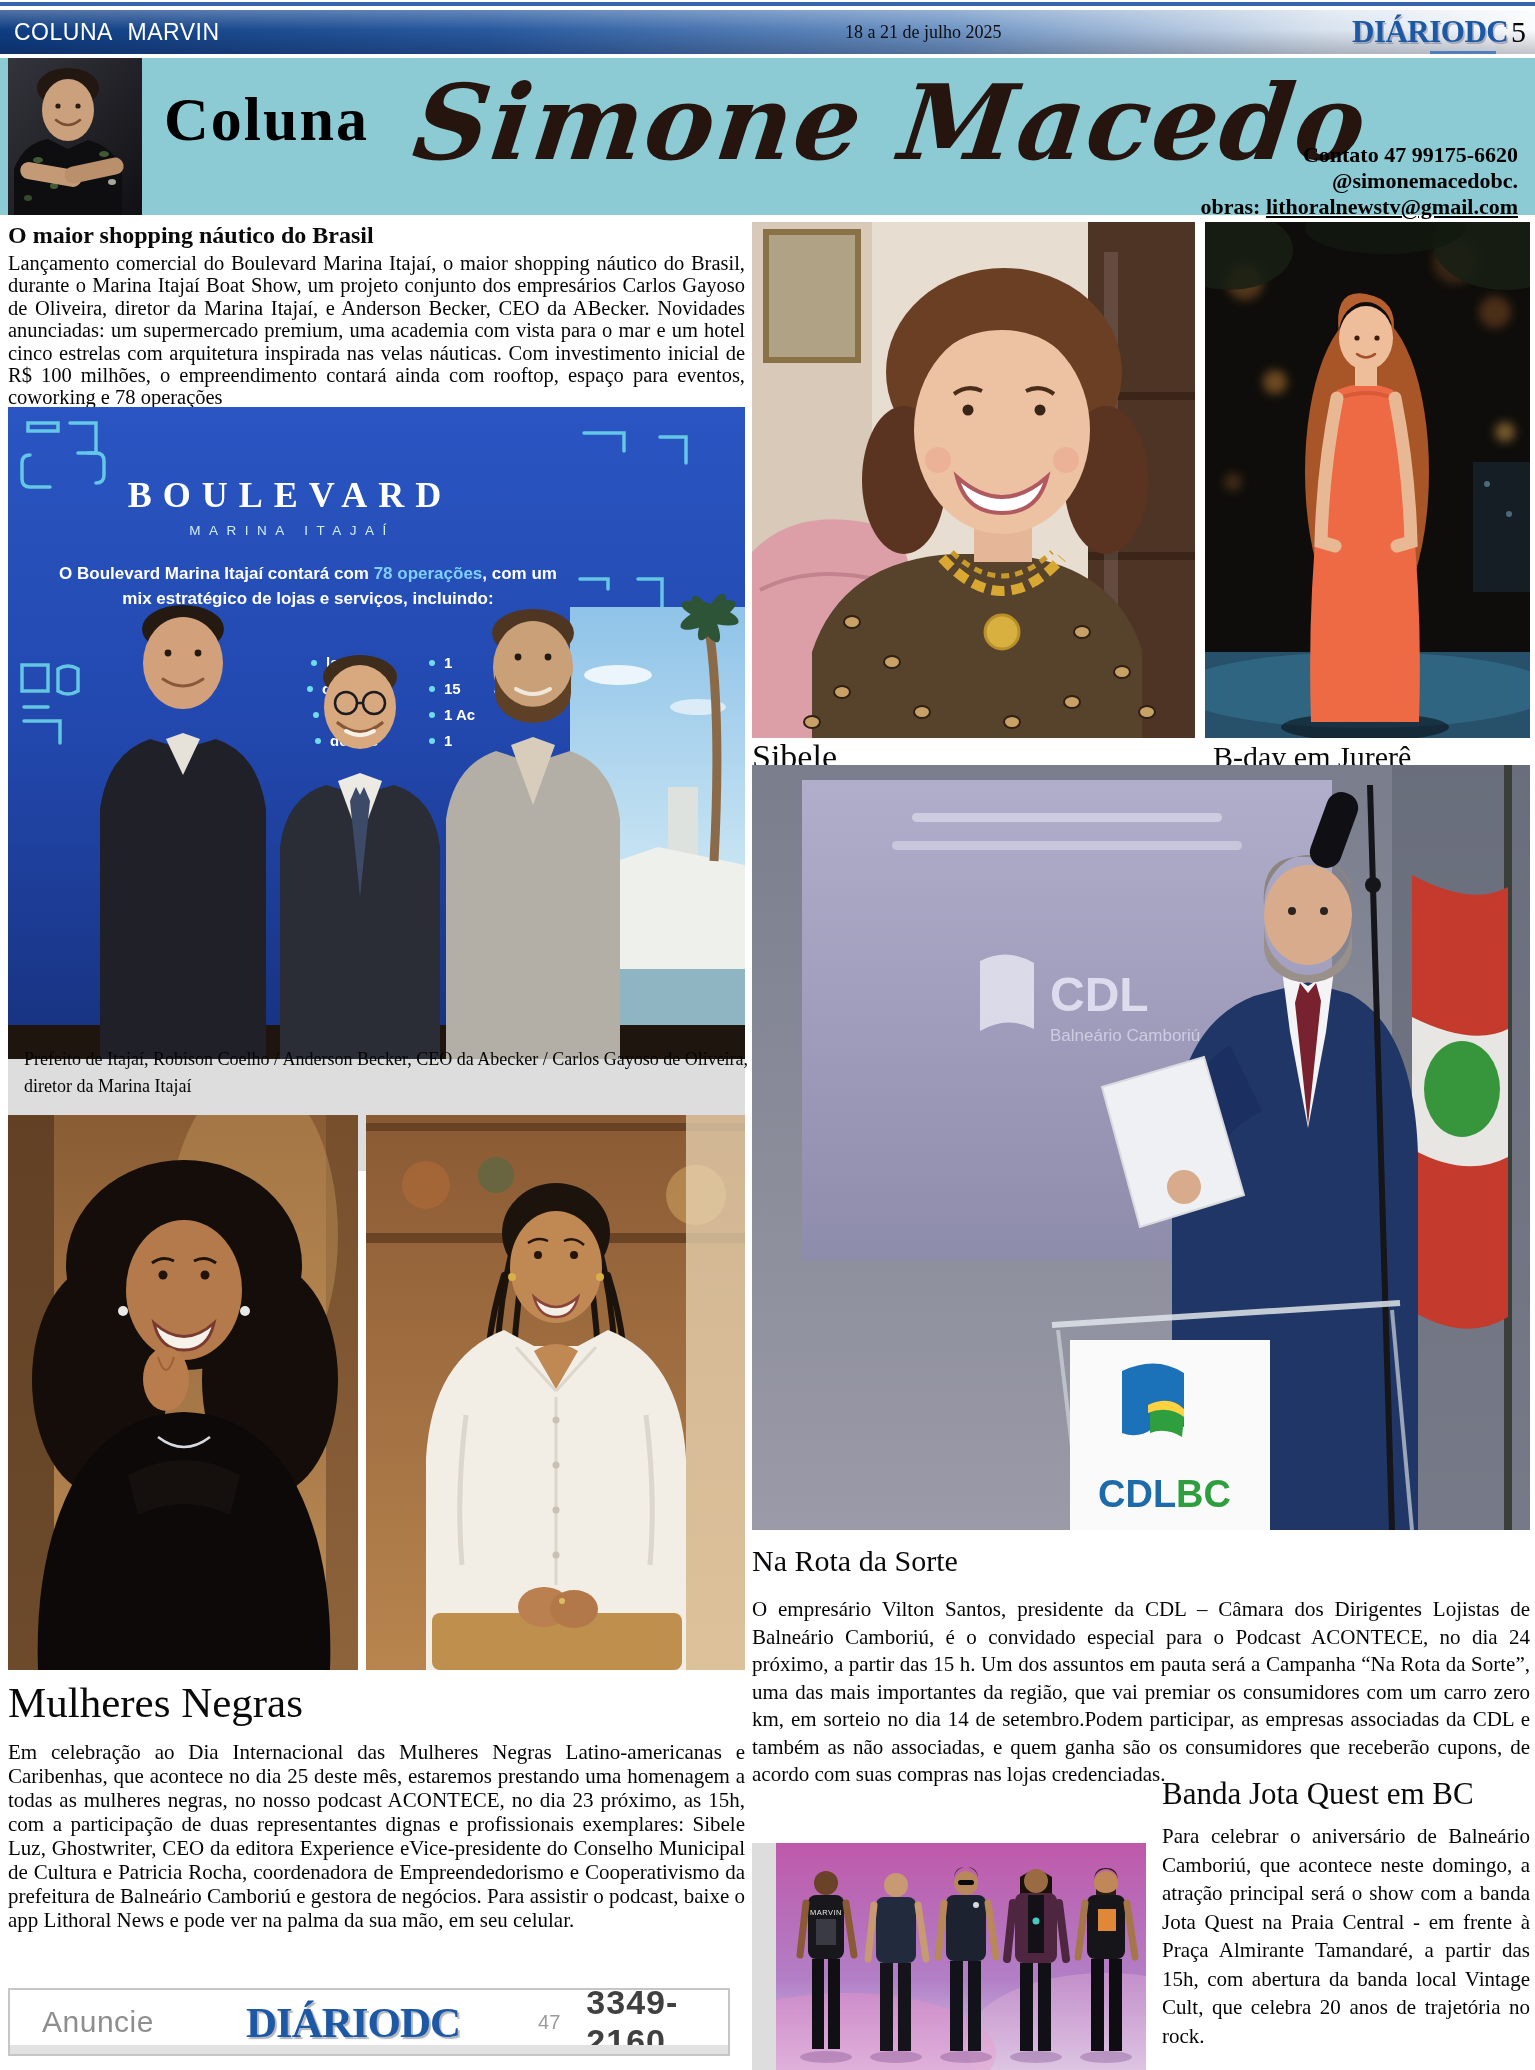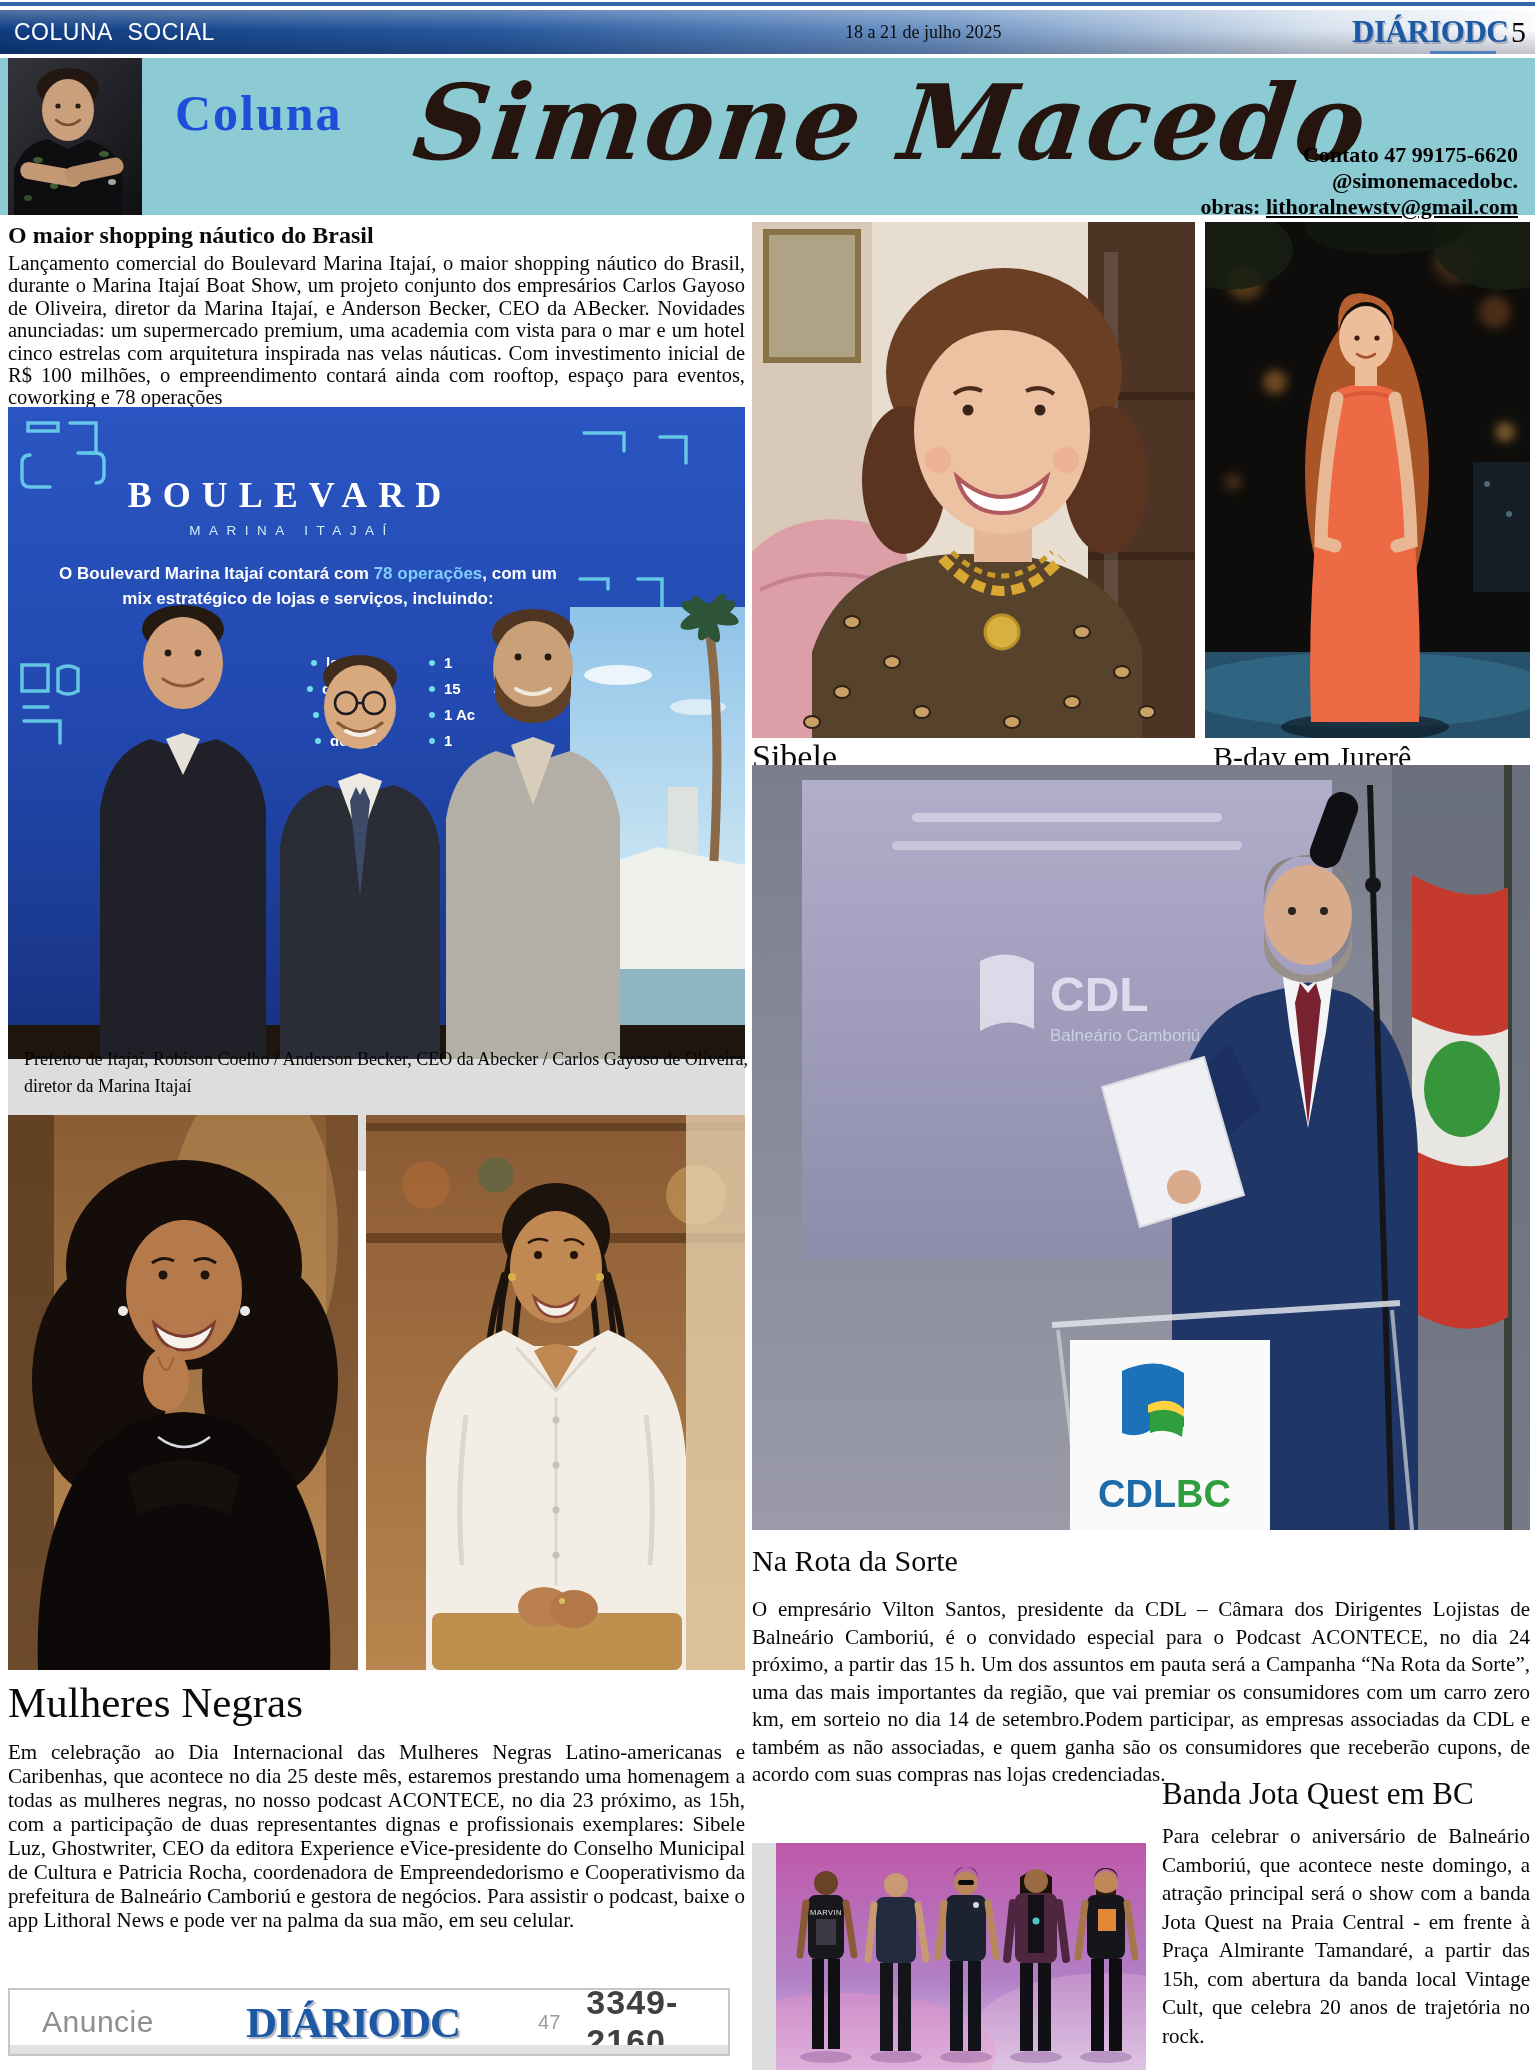--- a/index.html
+++ b/index.html
@@ -18,21 +18,21 @@
     font-family:"Liberation Sans",sans-serif;font-size:23px;letter-spacing:.5px;word-spacing:9px}
   .edition-date{position:absolute;left:845px;top:0;line-height:44px;font-size:18px;color:#0d0d0d}
   .brand-top{position:absolute;left:1352px;top:0;line-height:44px;font-size:31px;font-weight:bold;
     color:#1d58a4;letter-spacing:-.5px;text-shadow:1.5px 1.5px 0 rgba(10,20,60,.25)}
   .brand-top-underline{position:absolute;left:1430px;top:41px;width:66px;height:3px;background:#2a6ab8;opacity:.75}
   .pagenum{position:absolute;left:1511px;top:0;line-height:44px;font-size:30px;color:#060606}
 
   
   .masthead{left:0;top:58px;width:1535px;height:157px;background:#8dcbd4}
   .portrait{left:8px;top:0;width:134px;height:157px}
-  .kicker{left:175px;top:30px;font-size:50px;font-weight:bold;color:#1d4ed8;letter-spacing:2px;line-height:1}
+  .kicker{left:164px;top:30px;font-size:62px;font-weight:bold;color:#000000;letter-spacing:2px;line-height:1}
   .script-name{left:415px;top:8px;font-family:"DejaVu Serif",serif;font-style:italic;font-weight:600;
     font-size:104px;line-height:1.1;color:#26140f;letter-spacing:2px;transform:skewX(-7deg);white-space:nowrap}
   .contact{right:17px;top:84px;text-align:right;font-size:22px;font-weight:bold;line-height:26px;color:#000}
   .contact .email{text-decoration:underline;color:#000;cursor:pointer}
 
   
   .h-bold{font-weight:bold;font-size:24px}
   .h-plain{font-weight:400}
 
   .body-text{color:#050505}
@@ -53,21 +53,21 @@
   .ad-phone{margin-left:26px;color:#404040;font-family:"Liberation Sans",sans-serif;font-size:34px;
     font-weight:bold;letter-spacing:1px}
 </style>
 </head>
 <body>
 
 <div class="page">
 
   <div class="abs topline"></div>
   <header class="abs topbar">
-    <span class="section-label">COLUNA SOCIAL</span>
+    <span class="section-label">COLUNA MARVIN</span>
     <span class="edition-date">18 a 21 de julho 2025</span>
     <span class="brand-top">DIÁRIODC</span>
     <span class="brand-top-underline"></span>
     <span class="pagenum">5</span>
   </header>
 
   <div class="abs masthead">
     <div class="abs portrait">
       <svg viewBox="0 0 134 157" width="134" height="157">
         <defs>

